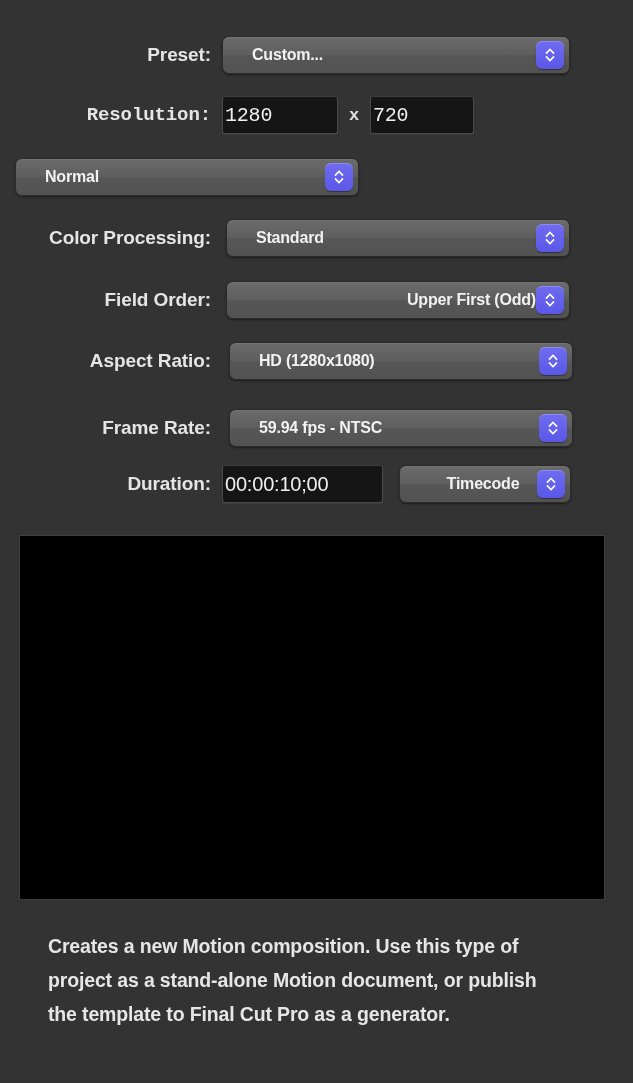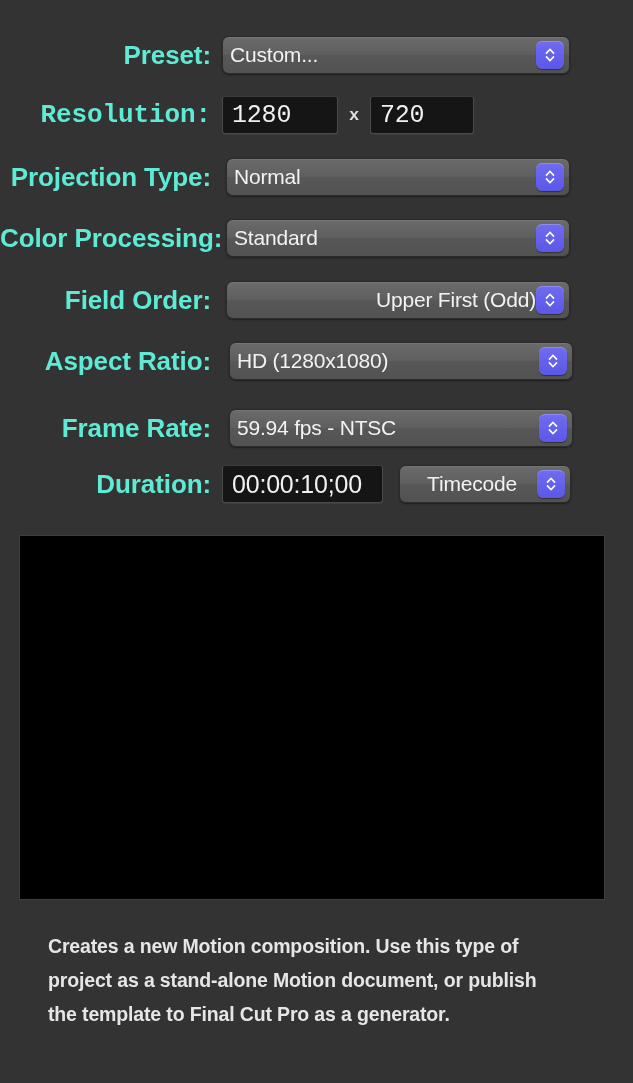--- a/index.html
+++ b/index.html
@@ -36,22 +36,22 @@
     width: 633px;
     height: 38px;
     display: flex;
     align-items: center;
   }
 
   .label {
     width: 211px;
     text-align: right;
     padding-right: 0;
-    color: #5eead4;
-    font-size: 26px;
+    color: #e5e5e5;
+    font-size: 19px;
     font-weight: bold;
     letter-spacing: -0.1px;
     white-space: nowrap;
   }
 
   .control-area {
     position: relative;
     margin-left: 11px;
     display: flex;
     align-items: center;
@@ -66,24 +66,24 @@
     background: linear-gradient(to bottom, #6b6b6b 0%, #5e5e5e 50%, #575757 51%, #525252 100%);
     border: 1px solid #2b2b2b;
     box-shadow: 0 1px 0 rgba(255,255,255,0.07) inset,
                 0 1px 2px rgba(0,0,0,0.45);
     display: flex;
     align-items: center;
     cursor: default;
   }
   .popup .popup-text {
     flex: 1;
-    padding-left: 7px;
+    padding-left: 29px;
     color: #f2f2f2;
-    font-size: 21px;
-    font-weight: normal;
+    font-size: 16px;
+    font-weight: bold;
     letter-spacing: -0.2px;
     white-space: nowrap;
     overflow: hidden;
   }
   .stepper {
     width: 28px;
     height: 28px;
     margin-right: 5px;
     flex: 0 0 auto;
     border-radius: 6px;
@@ -103,23 +103,23 @@
     background: #151515;
     border: 1px solid #4a4a4a;
     border-top-color: #3c3c3c;
     border-radius: 3px;
     display: flex;
     align-items: center;
     box-shadow: 0 1px 0 rgba(255,255,255,0.05);
     cursor: text;
   }
   .textfield .tf-text {
-    padding-left: 9px;
+    padding-left: 2px;
     color: #f0f0f0;
-    font-size: 25px;
+    font-size: 20px;
     letter-spacing: -0.2px;
     white-space: nowrap;
   }
 
   .xsep {
     width: 32px;
     text-align: center;
     color: #e0e0e0;
     font-size: 17px;
     font-weight: bold;
@@ -179,21 +179,20 @@
           <span class="tf-text">1280</span>
         </div>
         <div class="xsep">x</div>
         <div class="textfield" style="width:104px;">
           <span class="tf-text">720</span>
         </div>
       </div>
     </div>
 
     <div class="row" style="top:158px;">
-      <div class="label">Projection Type:</div>
       <div class="control-area" style="margin-left:15px;">
         <div class="popup" style="width:344px;">
           <span class="popup-text">Normal</span>
           <span class="stepper">
             <svg width="16" height="20" viewBox="0 0 16 20">
               <path d="M8 3.2 L12.6 8.1 L11.4 9.2 L8 5.6 L4.6 9.2 L3.4 8.1 Z" fill="#ffffff"></path>
               <path d="M8 16.8 L3.4 11.9 L4.6 10.8 L8 14.4 L11.4 10.8 L12.6 11.9 Z" fill="#ffffff"></path>
             </svg>
           </span>
         </div>

